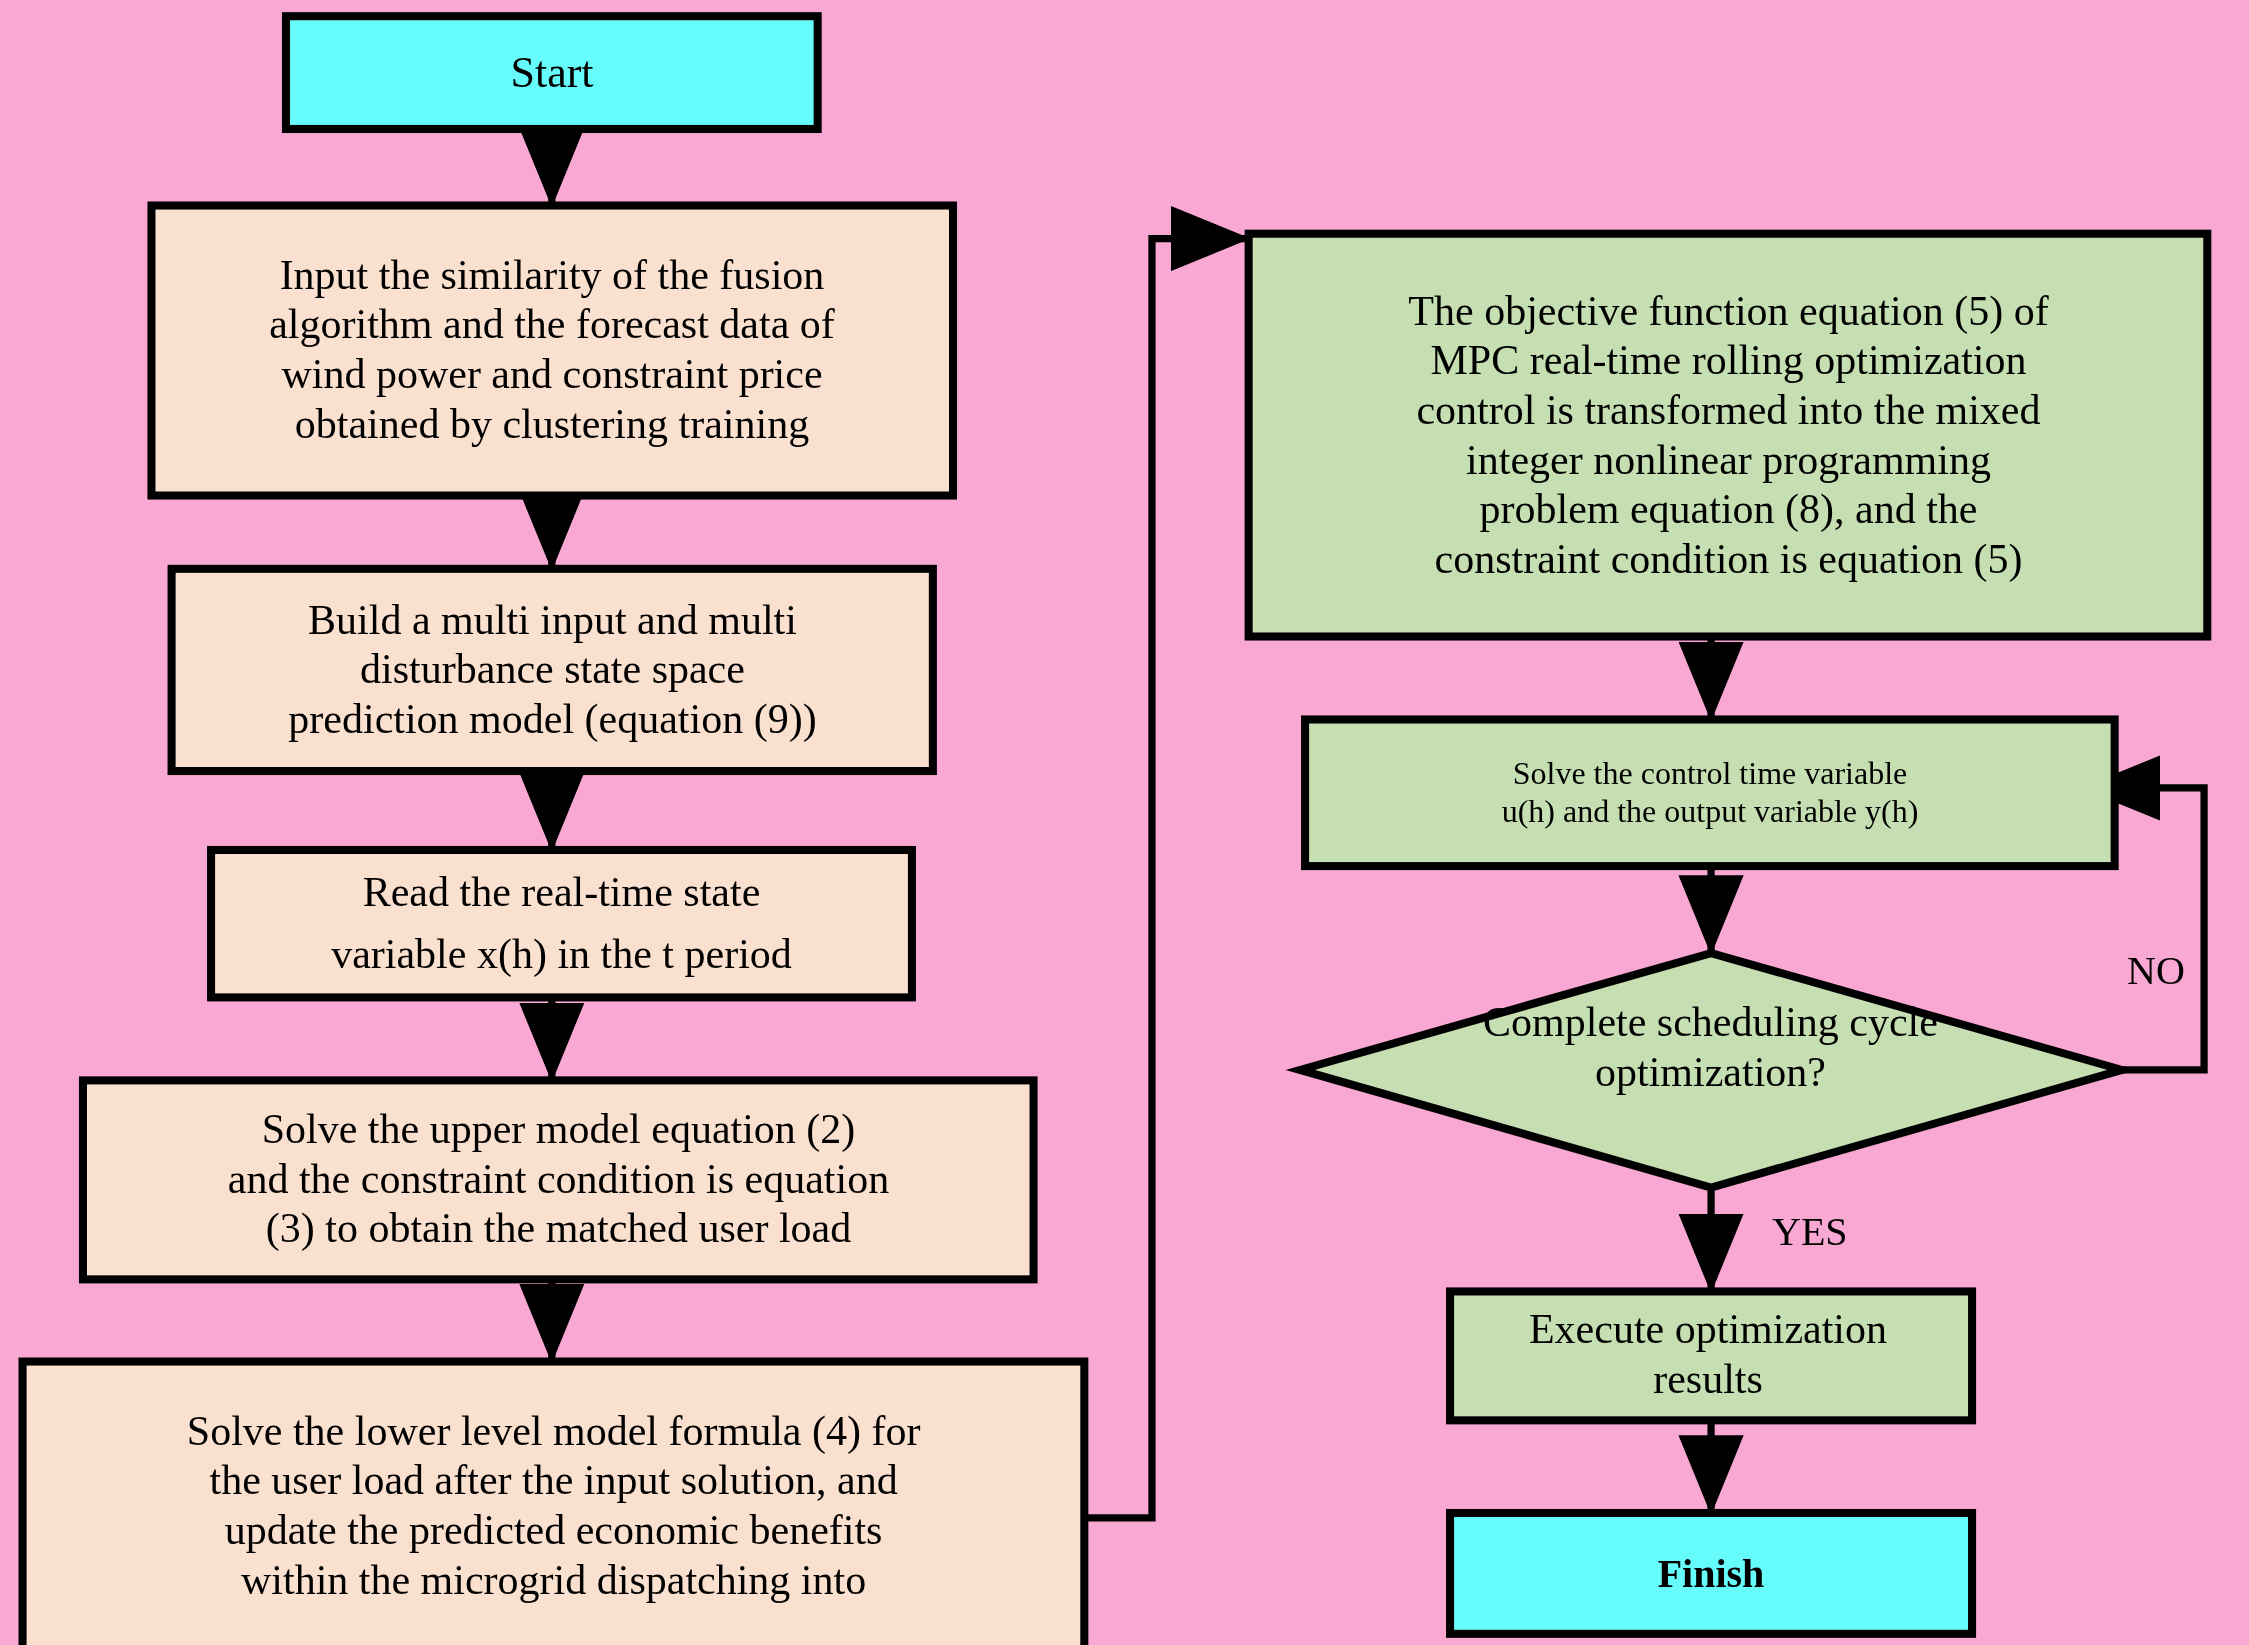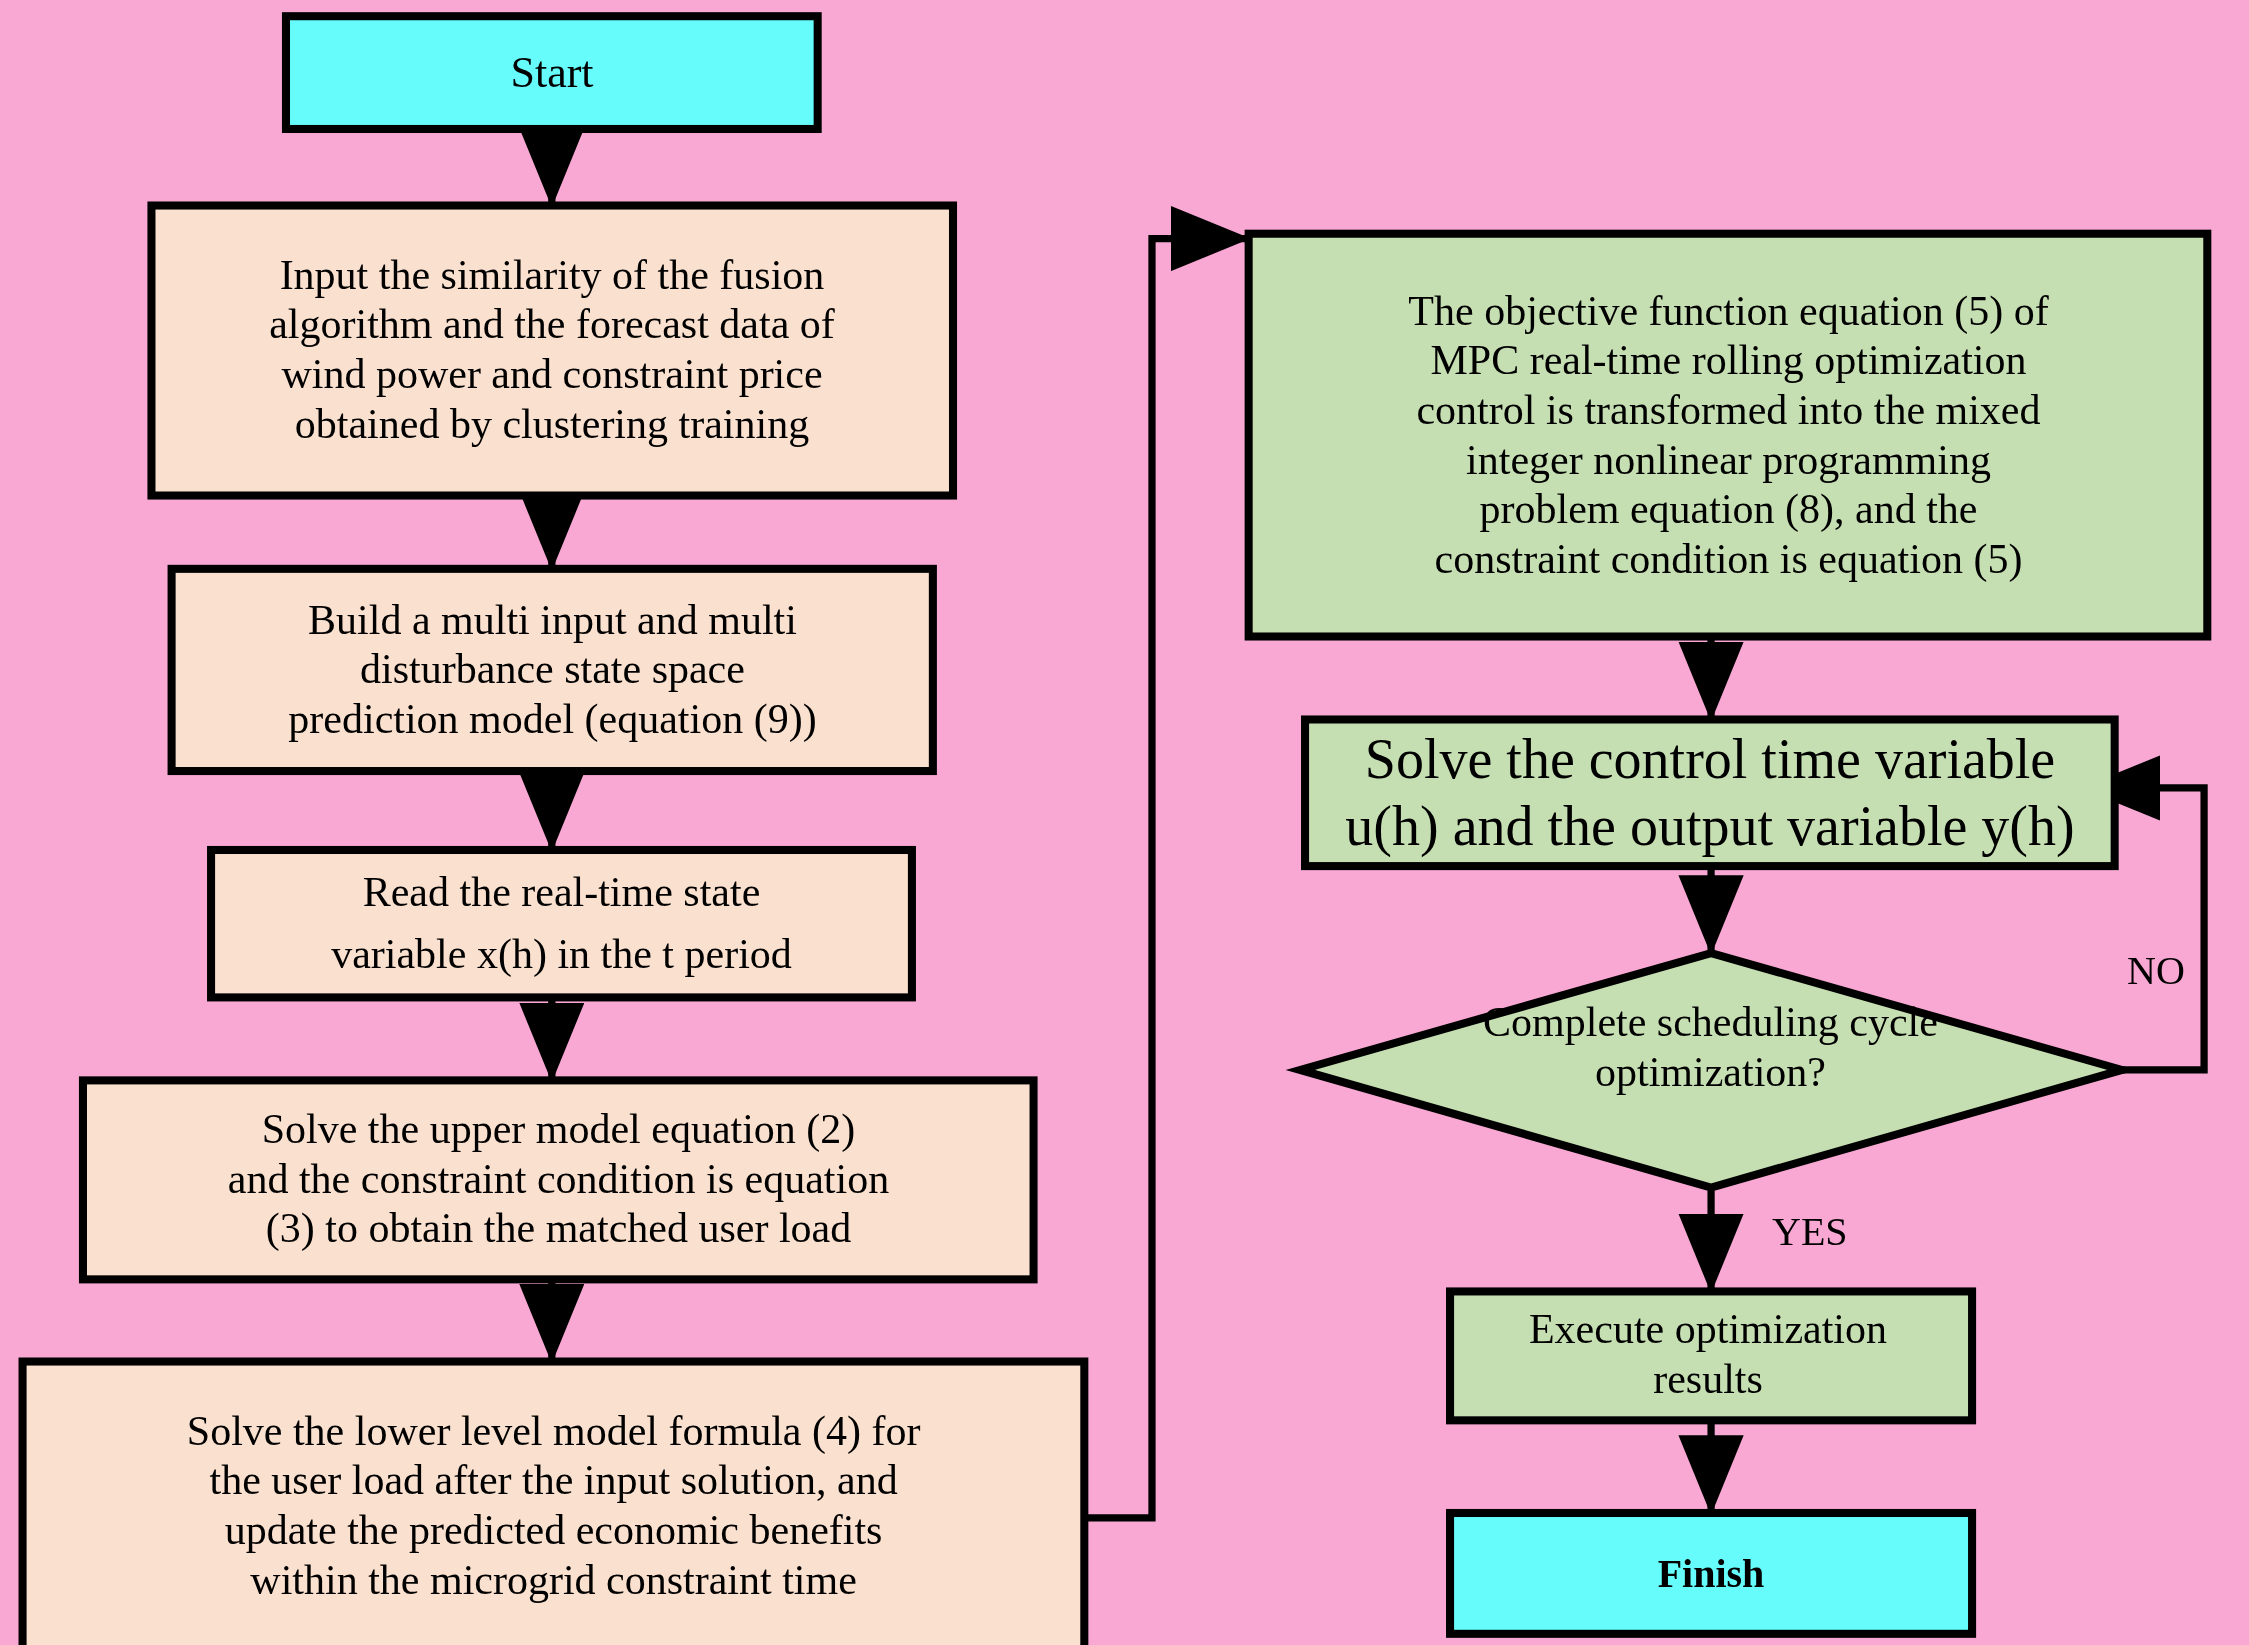--- a/index.html
+++ b/index.html
@@ -133,33 +133,33 @@
   <div class="node-text" style="left:83px; top:1080px; width:951px; height:199px; font-size:42px;">
     <span class="ln">Solve the upper model equation (2)</span>
     <span class="ln">and the constraint condition is equation</span>
     <span class="ln">(3) to obtain the matched user load</span>
   </div>
 
   <div class="node-text" style="left:22.6px; top:1361px; width:1062px; height:290px; font-size:42px;">
     <span class="ln">Solve the lower level model formula (4) for</span>
     <span class="ln">the user load after the input solution, and</span>
     <span class="ln">update the predicted economic benefits</span>
-    <span class="ln">within the microgrid constraint time</span>
+    <span class="ln">within the microgrid dispatching into</span>
   </div>
 
   <div class="node-text" style="left:1249px; top:234px; width:959px; height:403px; font-size:42px;">
     <span class="ln">The objective function equation (5) of</span>
     <span class="ln">MPC real-time rolling optimization</span>
     <span class="ln">control is transformed into the mixed</span>
     <span class="ln">integer nonlinear programming</span>
     <span class="ln">problem equation (8), and the</span>
     <span class="ln">constraint condition is equation (5)</span>
   </div>
 
-  <div class="node-text" style="left:1305px; top:719px; width:810px; height:147px; font-size:56px;">
+  <div class="node-text" style="left:1305px; top:719px; width:810px; height:147px; font-size:32px;">
     <span class="ln">Solve the control time variable</span>
     <span class="ln">u(h) and the output variable y(h)</span>
   </div>
 
   <div class="node-text" style="left:1340px; top:967px; width:741px; height:161px; font-size:42px;">
     <span class="ln">Complete scheduling cycle</span>
     <span class="ln">optimization?</span>
   </div>
 
   <div class="node-text" style="left:1442px; top:1286px; width:532px; height:137px; font-size:42px;">

